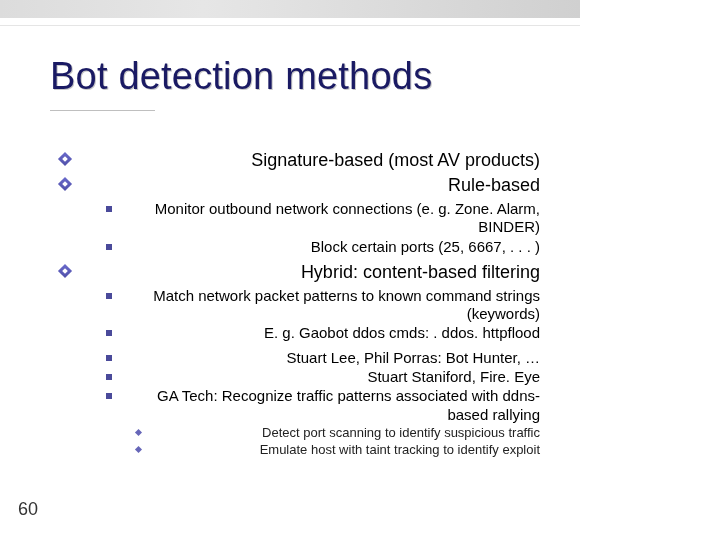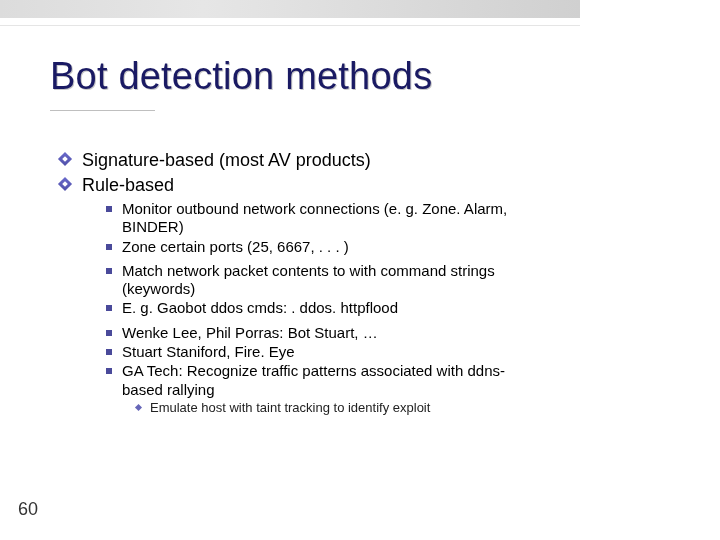--- a/index.html
+++ b/index.html
@@ -49,21 +49,21 @@
     width: 105px;
     height: 0;
     border-top: 1px solid #bfbfbf;
   }
   .body {
     position: absolute;
     top: 150px;
     left: 60px;
     right: 40px;
   }
-  ul { list-style: none; margin: 0; padding: 0; }
+  ul { list-style: none; margin: 0; padding: 0; text-align: right; }
   li { line-height: 1.22; }
 
   
   .l1 { margin: 0 0 3px 0; padding-left: 22px; position: relative; font-size: 18px; }
   .l1::before {
     content: "";
     position: absolute;
     left: 0; top: 4px;
     width: 10px; height: 10px;
     background: linear-gradient(135deg, #6a6acc 0%, #5050a8 100%);
@@ -119,33 +119,35 @@
   <div class="underline"></div>
 
   <div class="body">
     <ul>
 
       <li class="l1">Signature-based (most AV products)</li>
 
       <li class="l1">Rule-based</li>
       <ul class="l2list">
         <li class="l2">Monitor outbound network connections (e. g. Zone. Alarm, BINDER)</li>
-        <li class="l2">Zone certain ports (25, 6667, . . . )</li>
+        <li class="l2">Block certain ports (25, 6667, . . . )</li>
       </ul>
 
+      <li class="l1">Hybrid: content-based filtering</li>
       <ul class="l2list">
-        <li class="l2">Match network packet contents to with command strings (keywords)</li>
+        <li class="l2">Match network packet patterns to known command strings (keywords)</li>
         <li class="l2">E. g. Gaobot ddos cmds: . ddos. httpflood</li>
       </ul>
 
       <ul class="l2list">
-        <li class="l2">Wenke Lee, Phil Porras:  Bot Stuart, …</li>
+        <li class="l2">Stuart Lee, Phil Porras:  Bot Hunter, …</li>
         <li class="l2">Stuart Staniford, Fire. Eye</li>
         <li class="l2">GA Tech: Recognize traffic patterns associated with ddns-based rallying</li>
         <ul class="l3list">
+          <li class="l3">Detect port scanning to identify suspicious traffic</li>
           <li class="l3">Emulate host with taint tracking to identify exploit</li>
         </ul>
       </ul>
 
     </ul>
   </div>
 
   <div class="pagenum">60</div>
 </div>
 

